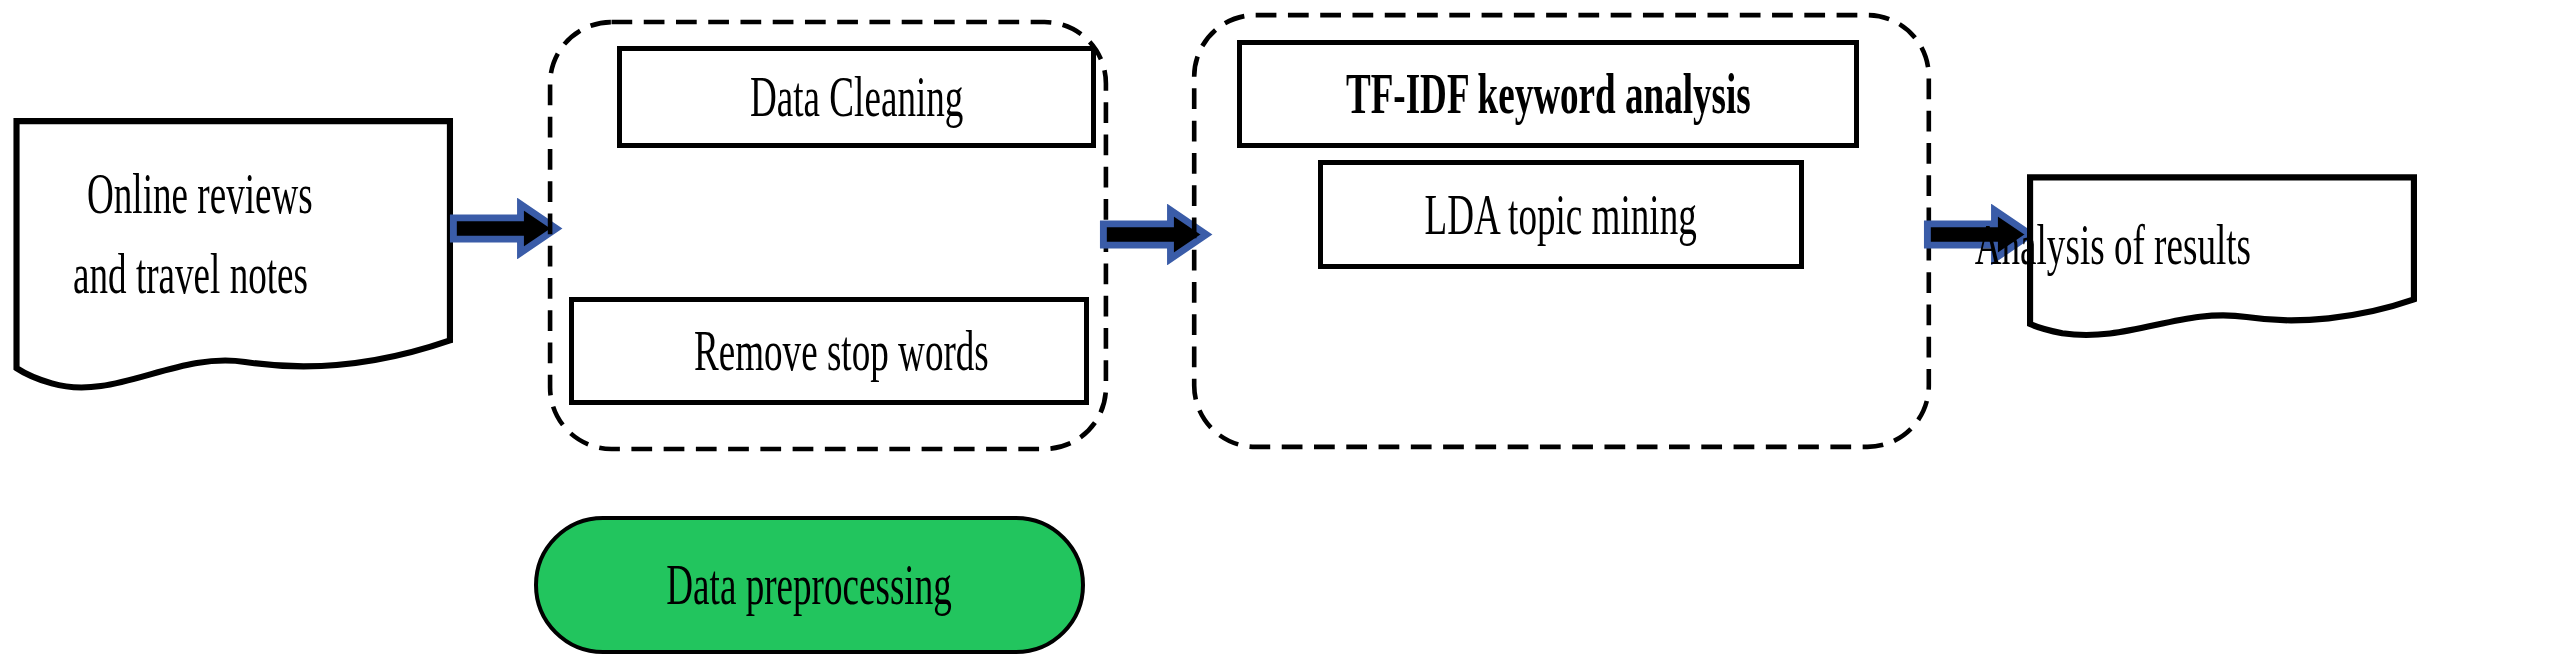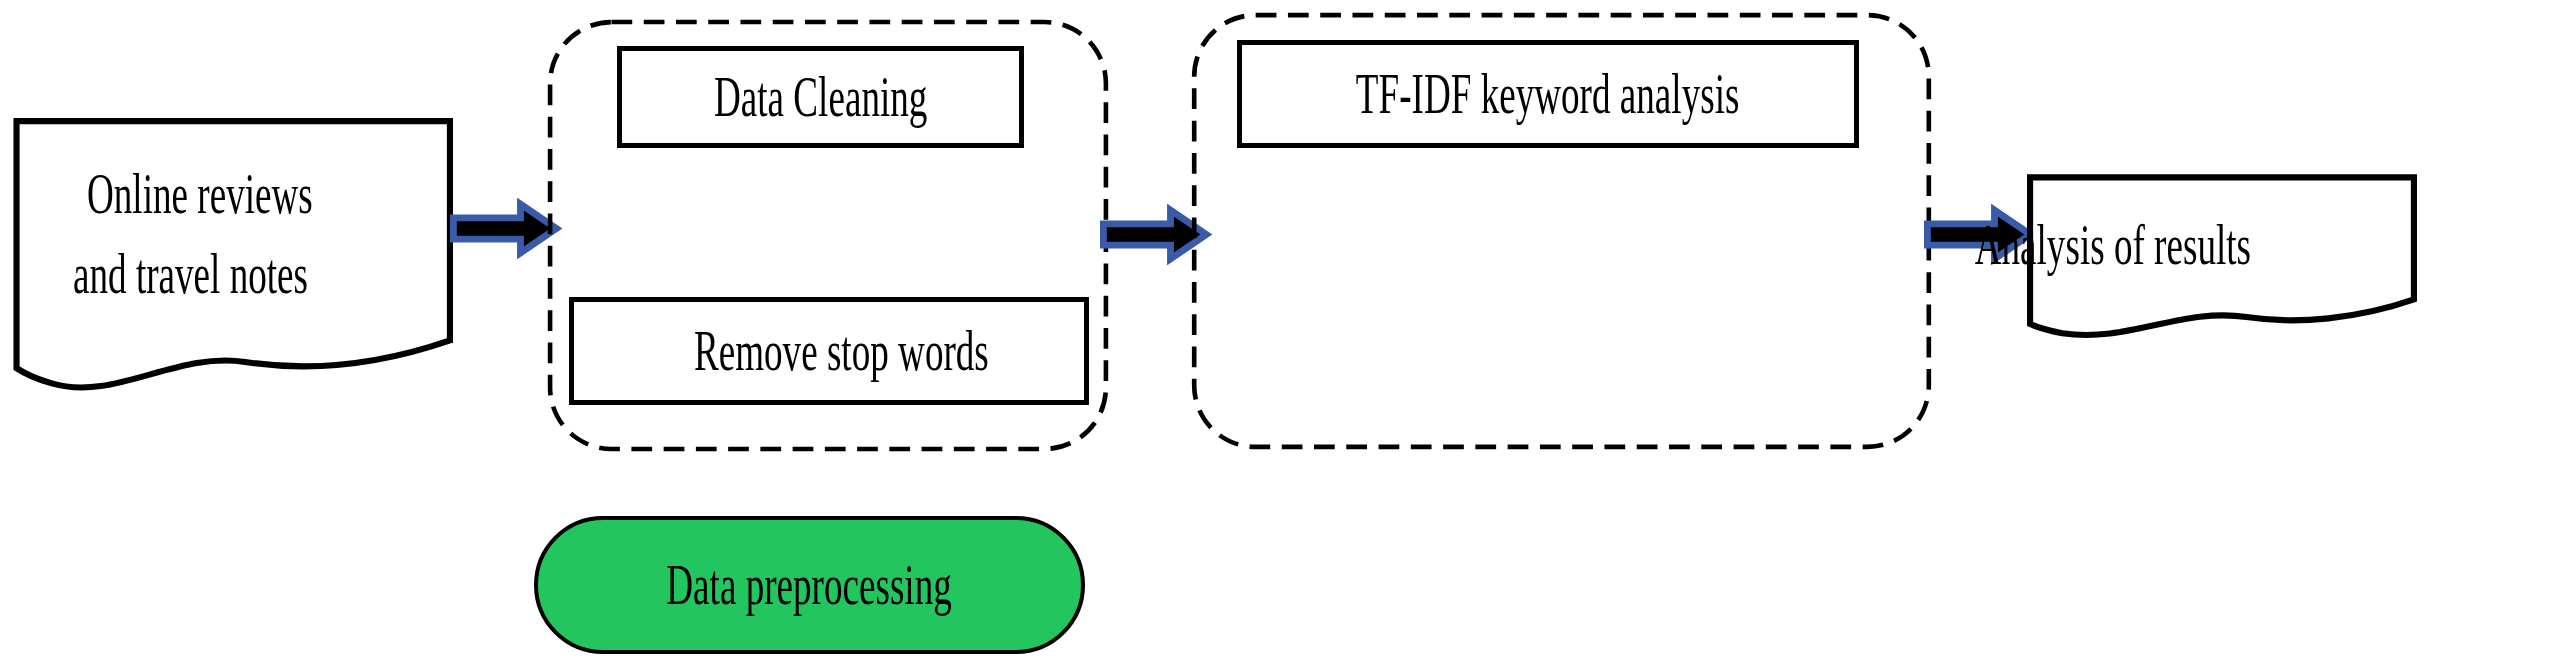--- a/index.html
+++ b/index.html
@@ -64,37 +64,40 @@
   </div>
 
   <svg class="abs" style="left:449px;top:198px;" width="114" height="61" viewBox="0 0 148 80">
     <polygon points="5,26 93,26 93,8 140,40 93,72 93,54 5,54" fill="#000000" stroke="#3a5ca8" stroke-width="9" stroke-linejoin="miter"></polygon>
   </svg>
 
   <svg class="abs" style="left:547px;top:19px;" width="562" height="433" viewBox="0 0 732 564">
     <rect x="4" y="4" width="724" height="556" rx="80" ry="80" fill="none" stroke="#000000" stroke-width="6" stroke-dasharray="27 15"></rect>
   </svg>
 
-  <div class="box" style="left:617px;top:46px;width:407px;height:102px;">
+  <div class="box" style="left:617px;top:46px;width:479px;height:102px;">
     <span class="lbl">Data Cleaning</span>
   </div>
   <div class="box" style="left:569px;top:297px;width:520px;height:108px;padding-left:24px;">
     <span class="lbl">Remove stop words</span>
   </div>
 
   <svg class="abs" style="left:1099px;top:204px;" width="114" height="61" viewBox="0 0 148 80">
     <polygon points="5,26 93,26 93,8 140,40 93,72 93,54 5,54" fill="#000000" stroke="#3a5ca8" stroke-width="9" stroke-linejoin="miter"></polygon>
   </svg>
 
   <svg class="abs" style="left:1191px;top:11.5px;" width="741" height="438" viewBox="0 0 964 570">
     <rect x="4" y="4" width="956" height="562" rx="80" ry="80" fill="none" stroke="#000000" stroke-width="6" stroke-dasharray="27 15"></rect>
   </svg>
 
-  <div class="box" style="left:1237px;top:40px;width:622px;height:108px;">
+  <div class="box" style="left:1237px;top:40px;width:622px;height:108px;font-weight:bold;">
     <span class="lbl">TF-IDF keyword analysis</span>
+  </div>
+  <div class="box" style="left:1318px;top:160px;width:486px;height:109px;">
+    <span class="lbl">LDA topic mining</span>
   </div>
 
   <svg class="abs" style="left:1923px;top:204px;" width="114" height="61" viewBox="0 0 148 80">
     <polygon points="5,26 93,26 93,8 140,40 93,72 93,54 5,54" fill="#000000" stroke="#3a5ca8" stroke-width="9" stroke-linejoin="miter"></polygon>
   </svg>
 
   <svg class="abs" style="left:2027px;top:174px;" width="390" height="181" viewBox="0 0 508 235">
     <path d="M 4 4 L 504 4 L 504 163
              C 432 188 352 196 286 186
              C 202 173 132 220 46 207

